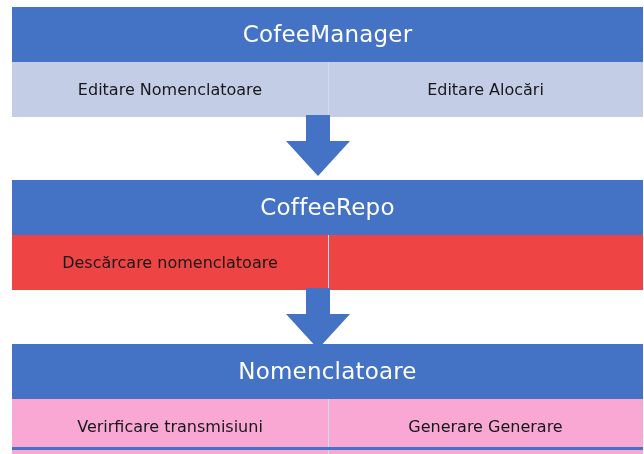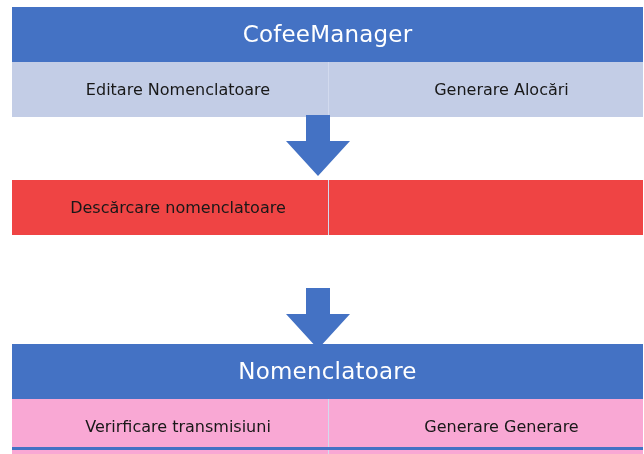--- a/index.html
+++ b/index.html
@@ -51,21 +51,20 @@
   .cell {
     flex: 0 0 auto;
     height: 55px;
     line-height: 55px;
     text-align: center;
     color: #181818;
     font-size: 16px;
     font-weight: 400;
     white-space: nowrap;
     overflow: hidden;
-    padding-left: 8px;
   }
   .cell-left  { width: 316px; }
   .cell-right { width: 315px; }
 
   .cell-divider {
     position: absolute;
     left: 316px;
     top: 0;
     width: 1px;
     height: 55px;
@@ -101,31 +100,32 @@
 </head>
 <body>
 
 <div class="canvas">
 
   <div class="block" style="top:7px;">
     <div class="block-header" style="background:#4472C4;">CofeeManager</div>
     <div class="block-body" style="background:#C3CDE6;">
       <div class="cell cell-left">Editare Nomenclatoare</div>
       <div class="cell-divider"></div>
-      <div class="cell cell-right">Generare Alocări</div>
+      <div class="cell cell-right">Editare Alocări</div>
     </div>
   </div>
 
   <div class="arrow" style="left:279px; top:115px;">
     <svg width="66" height="62" viewBox="0 0 66 62" xmlns="http://www.w3.org/2000/svg">
       <polygon points="21,0 45,0 45,26 65,26 33,61 1,26 21,26" fill="#4472C4"></polygon>
     </svg>
   </div>
 
   <div class="block" style="top:180px;">
+    <div class="block-header" style="background:#4472C4;">CoffeeRepo</div>
     <div class="block-body" style="background:#ef4444;">
       <div class="cell cell-left">Descărcare nomenclatoare</div>
       <div class="cell-divider"></div>
     </div>
   </div>
 
   <div class="arrow" style="left:279px; top:288px;">
     <svg width="66" height="62" viewBox="0 0 66 62" xmlns="http://www.w3.org/2000/svg">
       <polygon points="21,0 45,0 45,26 65,26 33,61 1,26 21,26" fill="#4472C4"></polygon>
     </svg>

